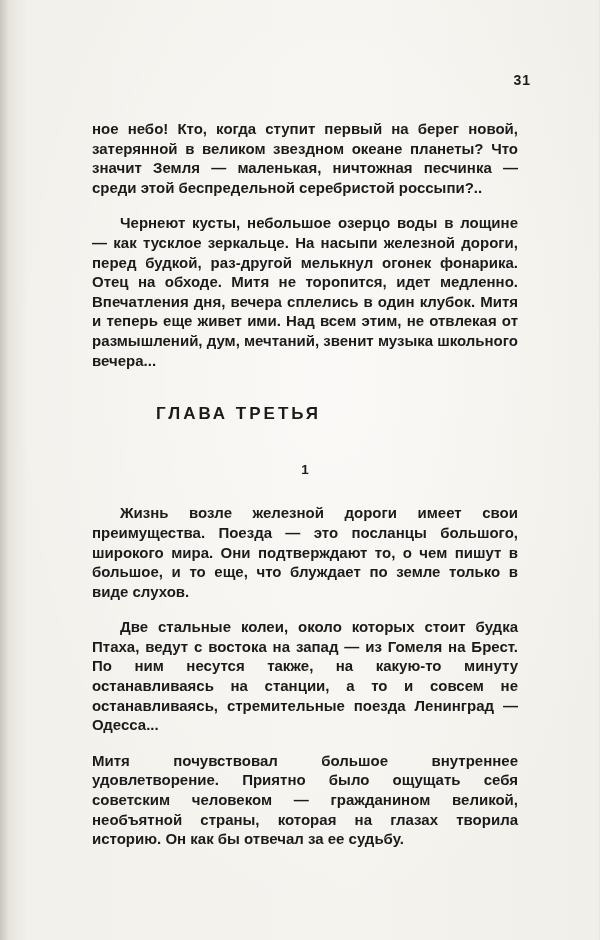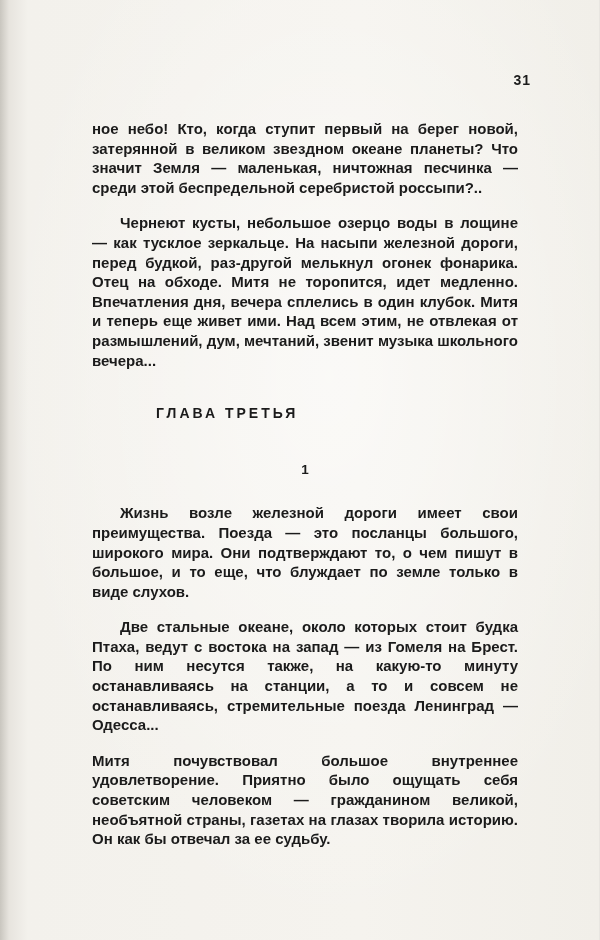--- a/index.html
+++ b/index.html
@@ -30,21 +30,21 @@
     width: 458px;
     font-size: 15px;
     line-height: 19.6px;
     font-weight: 600;
     text-align: justify;
   }
   .text-block p { margin: 16px; }
   .text-block p.indent { text-indent: 28px; }
   .chapter-heading {
     margin: 34px 0 0 80px;
-    font-size: 14px;
+    font-size: 17px;
     font-weight: 700;
     letter-spacing: 3px;
     text-align: left;
   }
   .section-number {
     margin: 36px 0 24px 0;
     text-align: center;
     font-size: 13.5px;
     font-weight: 700;
     letter-spacing: 0;
@@ -63,21 +63,21 @@
     <p>ное небо! Кто, когда ступит первый на берег новой, затерянной в великом звездном океане планеты? Что значит Земля — маленькая, ничтожная песчинка — среди этой беспредельной серебристой россыпи?..</p>
 
     <p class="indent">Чернеют кусты, небольшое озерцо воды в лощине — как тусклое зеркальце. На насыпи железной дороги, перед будкой, раз-другой мелькнул огонек фонарика. Отец на обходе. Митя не торопится, идет медленно. Впечатления дня, вечера сплелись в один клубок. Митя и теперь еще живет ими. Над всем этим, не отвлекая от размышлений, дум, мечтаний, звенит музыка школьного вечера...</p>
 
     <div class="chapter-heading">ГЛАВА ТРЕТЬЯ</div>
 
     <div class="section-number">1</div>
 
     <p class="indent">Жизнь возле железной дороги имеет свои преимущества. Поезда — это посланцы большого, широкого мира. Они подтверждают то, о чем пишут в большое, и то еще, что блуждает по земле только в виде слухов.</p>
 
-    <p class="indent">Две стальные океане, около которых стоит будка Птаха, ведут с востока на запад — из Гомеля на Брест. По ним несутся также, на какую-то минуту останавливаясь на станции, а то и совсем не останавливаясь, стремительные поезда Ленинград — Одесса...</p>
+    <p class="indent">Две стальные колеи, около которых стоит будка Птаха, ведут с востока на запад — из Гомеля на Брест. По ним несутся также, на какую-то минуту останавливаясь на станции, а то и совсем не останавливаясь, стремительные поезда Ленинград — Одесса...</p>
 
 
 
-    <p>Митя почувствовал большое внутреннее удовлетворение. Приятно было ощущать себя советским человеком — гражданином великой, необъятной страны, газетах на глазах творила историю. Он как бы отвечал за ее судьбу.</p>
+    <p>Митя почувствовал большое внутреннее удовлетворение. Приятно было ощущать себя советским человеком — гражданином великой, необъятной страны, которая на глазах творила историю. Он как бы отвечал за ее судьбу.</p>
 
 
   </div>
 </div>
 
 </body></html>

